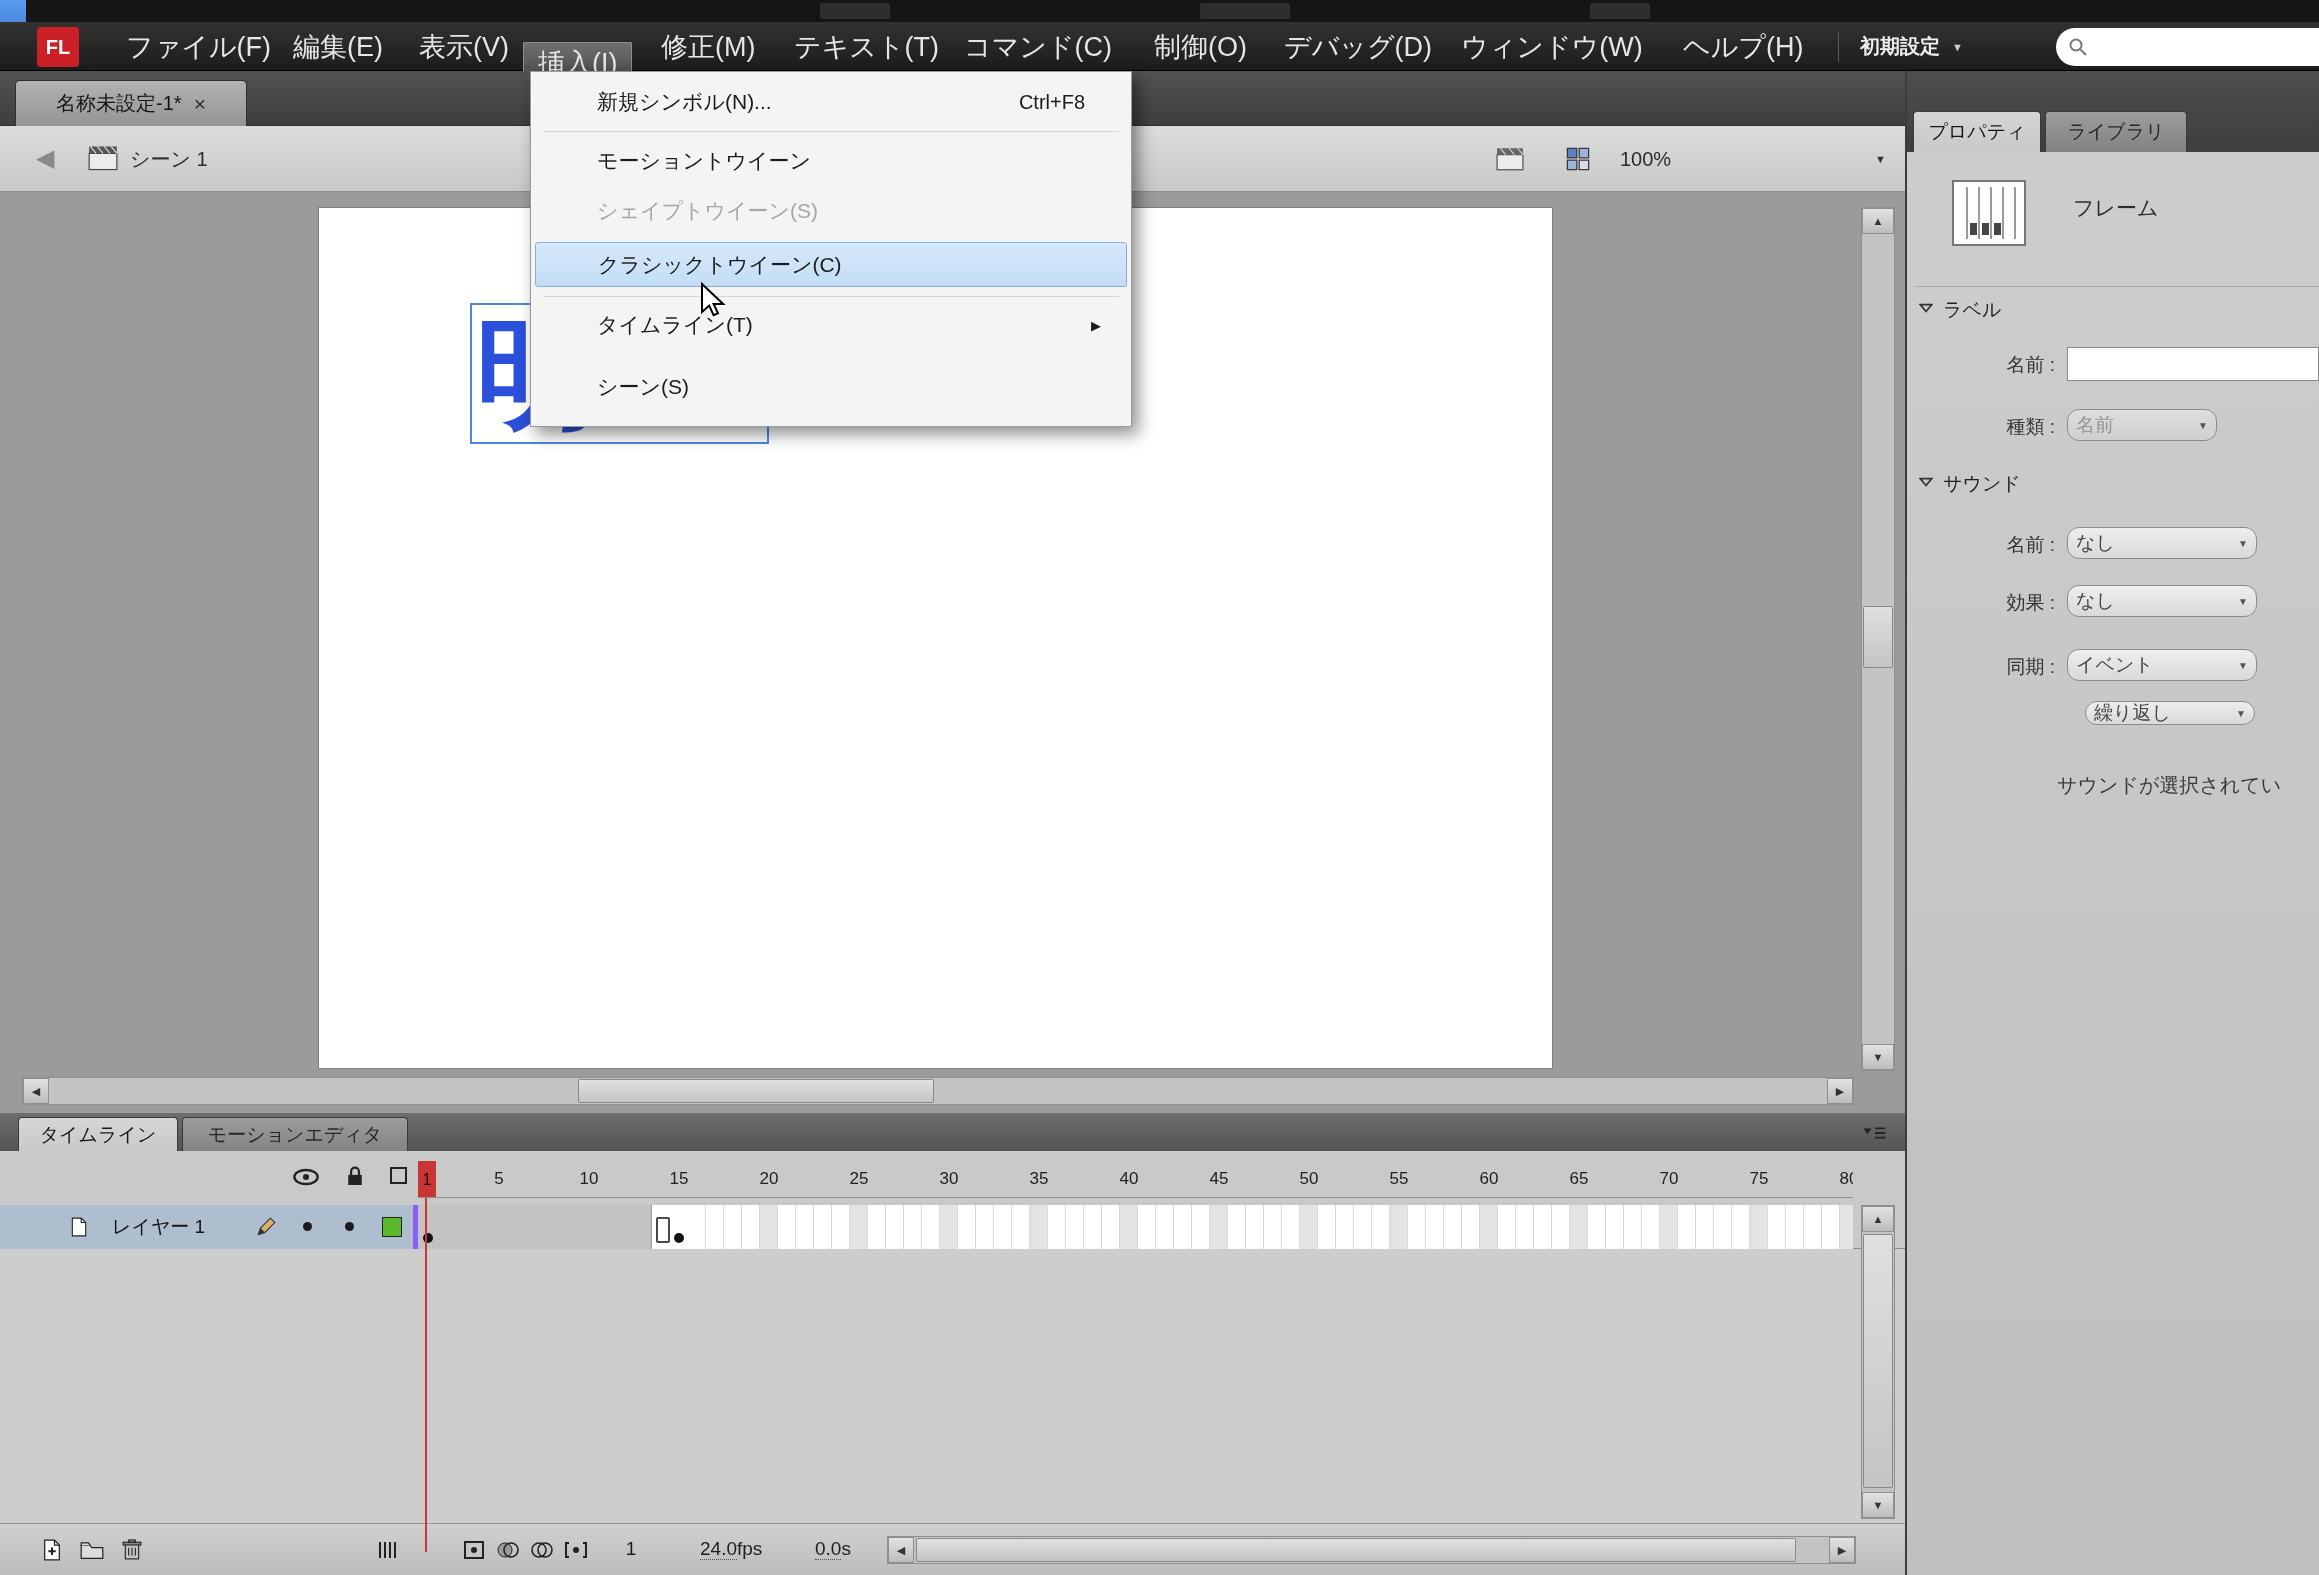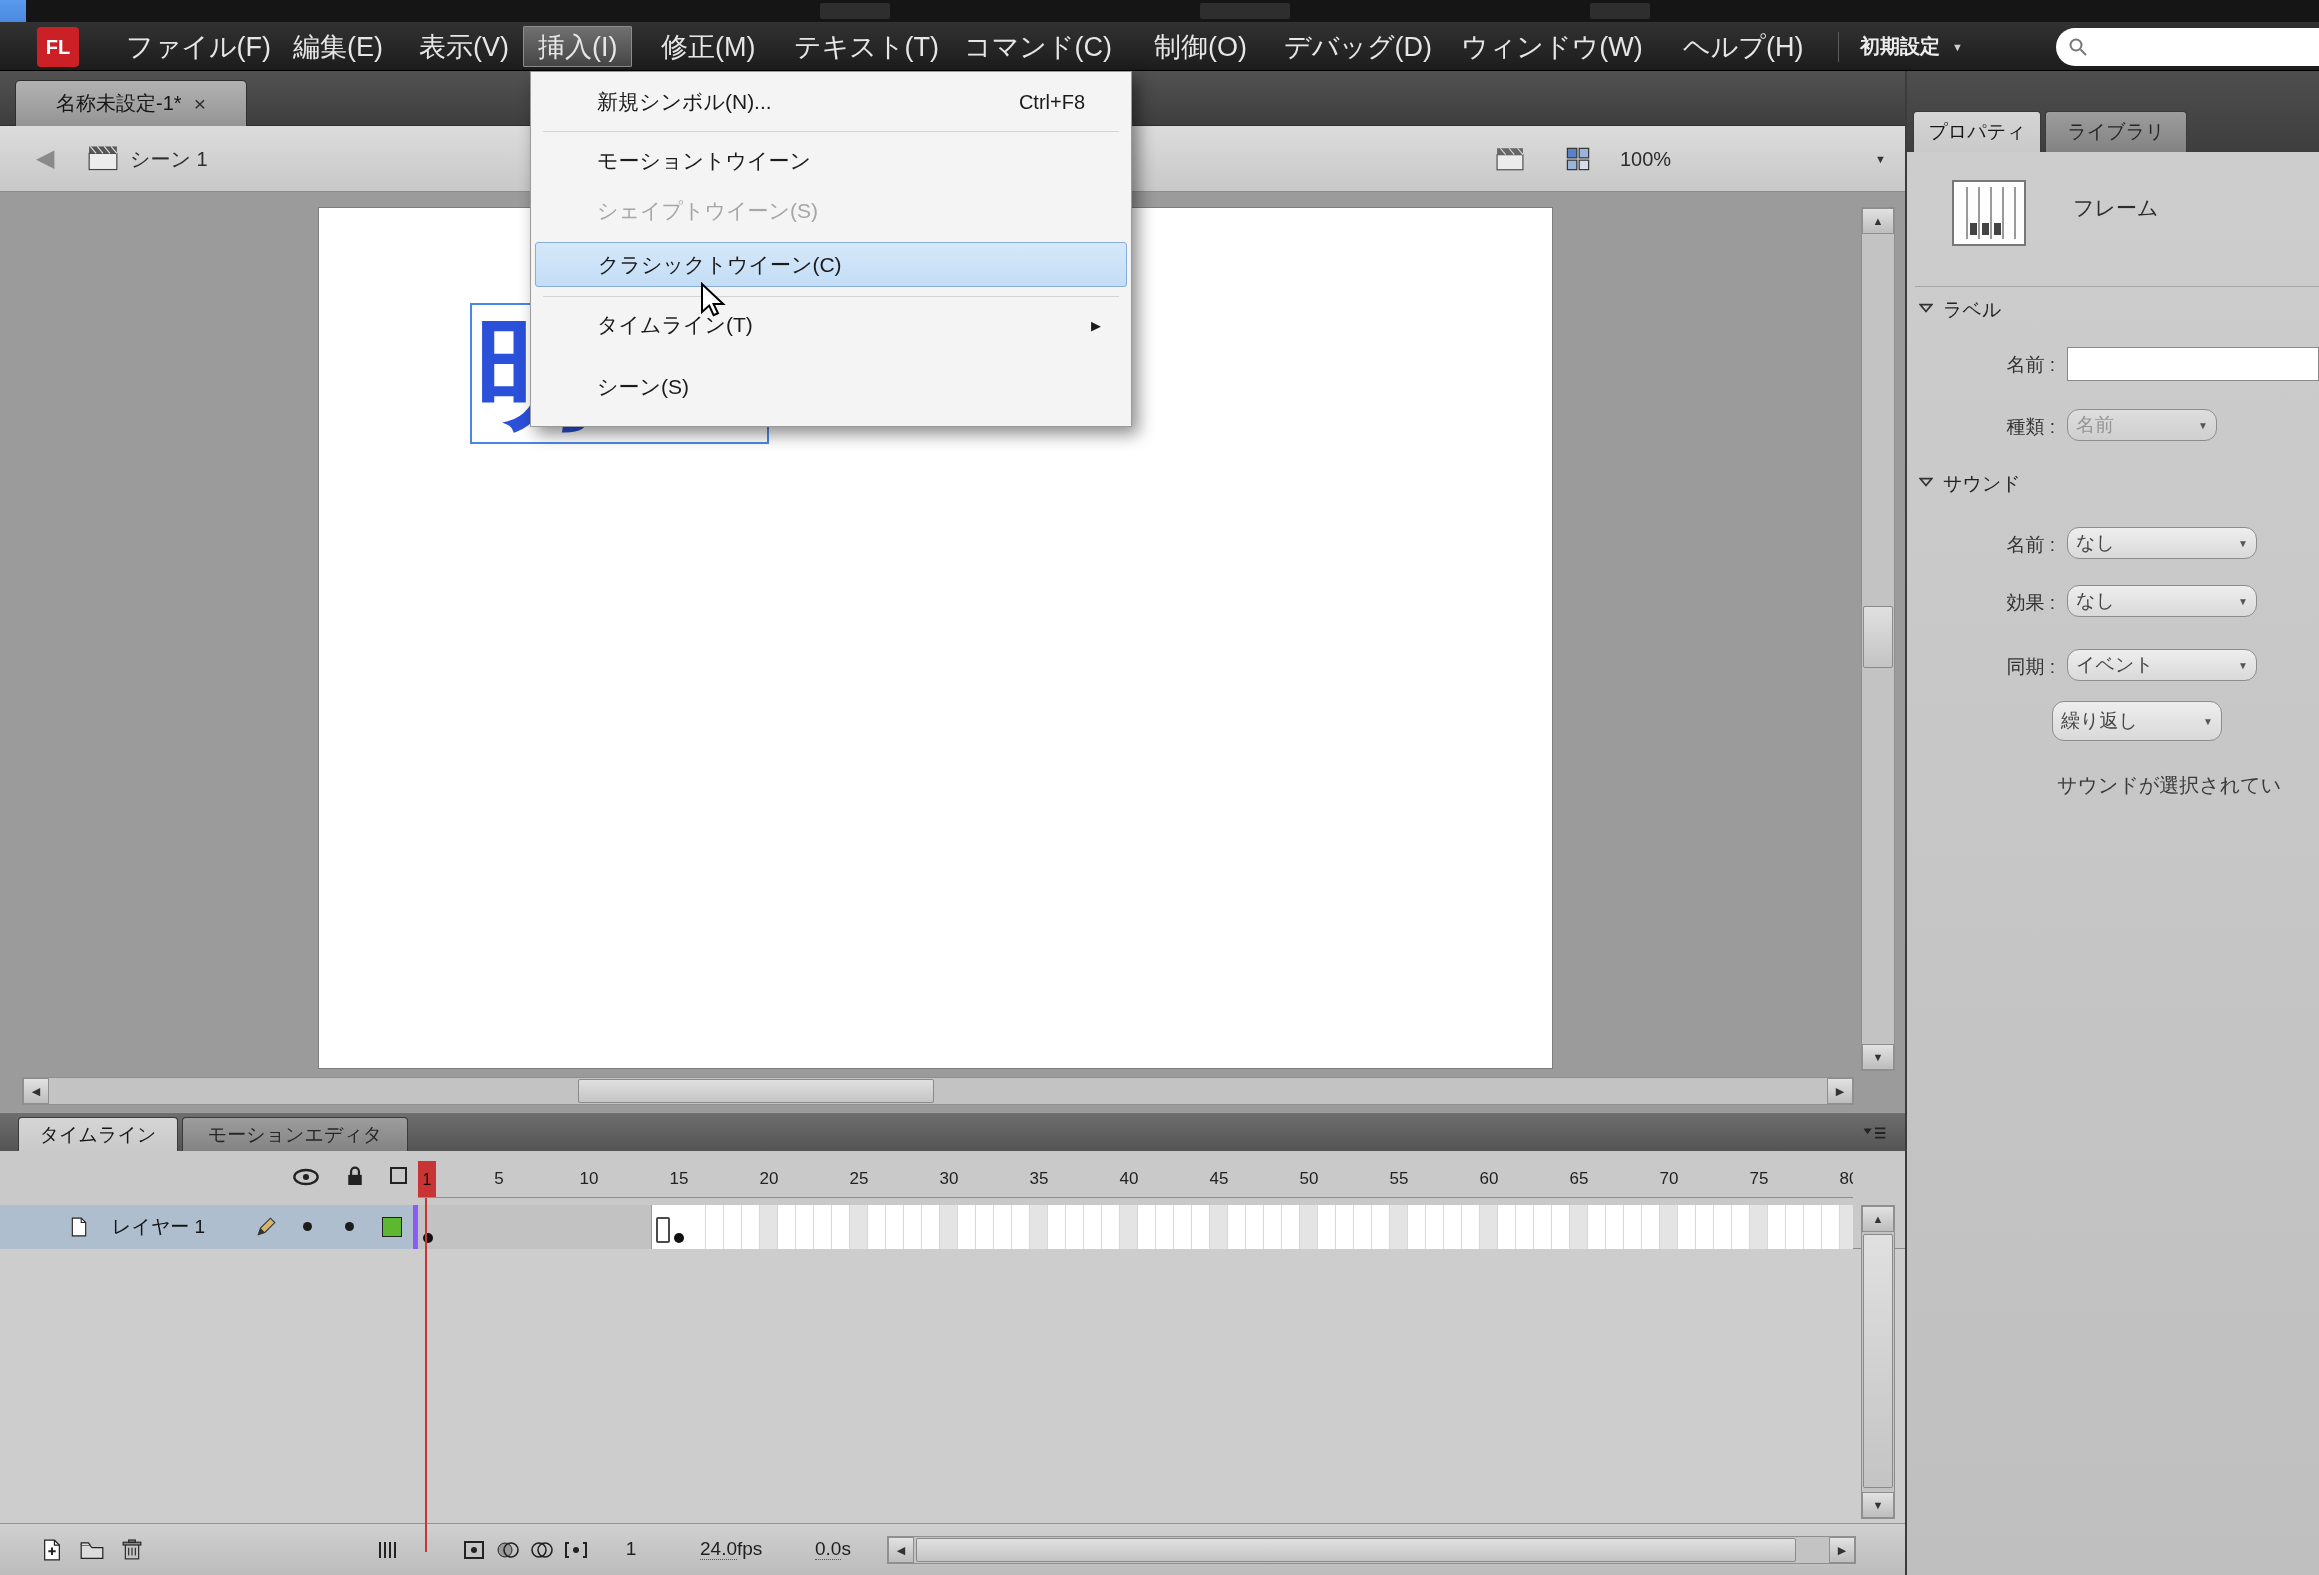--- a/index.html
+++ b/index.html
@@ -10,21 +10,21 @@
 
   
   #top-chrome{left:0;top:0;width:2319px;height:22px;background:#151515}
   .chrome-frag{top:3px;height:16px;background:#2e2e2e;border-radius:2px}
   #blue-corner{left:0;top:0;width:26px;height:71px;background:linear-gradient(180deg,#5a9bee,#2a63c0)}
 
   
   #menubar{left:0;top:22px;width:2319px;height:49px;background:linear-gradient(#323232,#1c1c1c);border-bottom:1px solid #000}
   #fl-logo{left:37px;top:5px;width:42px;height:40px;background:var(--logo_red);border-radius:4px;color:#fff;font-weight:bold;font-size:20px;display:flex;align-items:center;justify-content:center}
   .mb-item{top:0;height:49px;display:flex;align-items:center;padding:4px 14px;font-size:27px;color:#e6e6e6;white-space:nowrap}
-  .mb-item.pressed{top:4px;height:41px;background:linear-gradient(#707070,#464646);border:1px solid #8d8d8d;border-radius:1px}
+  .mb-item.pressed{top:20px;height:41px;background:linear-gradient(#707070,#464646);border:1px solid #8d8d8d;border-radius:1px}
   #mb-sep{left:1838px;top:10px;width:1px;height:30px;background:#5a5a5a}
   #workspace{left:1860px;top:0;height:49px;display:flex;align-items:center;gap:12px;font-size:20px;font-weight:bold;color:#ededed}
   #workspace .caret{font-size:11px;color:#cfcfcf}
   #searchbox{left:2056px;top:6px;width:263px;height:38px;background:#fff;border-radius:19px 0 0 19px;display:flex;align-items:center;padding-left:12px;gap:8px}
   #searchbox input{border:none;outline:none;font-size:19px;width:190px;background:transparent}
 
   
   #tabstrip{left:0;top:71px;width:1905px;height:55px;background:linear-gradient(#525252,#3e3e3e);border-bottom:1px solid #2e2e2e}
   #doc-tab{left:15px;top:9px;height:46px;width:232px;background:linear-gradient(#b2b2b2,#949494);border:1px solid #2f2f2f;border-bottom:none;border-radius:5px 5px 0 0;display:flex;align-items:center;justify-content:center;gap:12px;font-size:20px;color:#151515}
   #doc-tab .close{color:#2c2c2c;font-size:21px}
@@ -361,21 +361,21 @@
       <div class="rp-label" style="left:20px;top:438px">効果 :</div>
       <div class="combo" style="left:160px;top:433px;width:190px;height:32px">
         <span>なし</span>
         <span class="dd">▼</span>
       </div>
       <div class="rp-label" style="left:20px;top:502px">同期 :</div>
       <div class="combo" style="left:160px;top:497px;width:190px;height:32px">
         <span>イベント</span>
         <span class="dd">▼</span>
       </div>
-      <div class="combo" style="left:145px;top:549px;width:170px;height:40px">
+      <div class="combo" style="left:178px;top:549px;width:170px;height:24px">
         <span>繰り返し</span>
         <span class="dd">▼</span>
       </div>
       <div class="abs" style="left:150px;top:620px;width:260px;height:28px;font-size:20px;color:#3a3a3a;white-space:nowrap;overflow:hidden">サウンドが選択されてい</div>
     </div>
   </div>
 
   <div id="insert-menu" class="abs">
     <div class="menu-row" style="top:7px">
       <span>新規シンボル(N)...</span>

